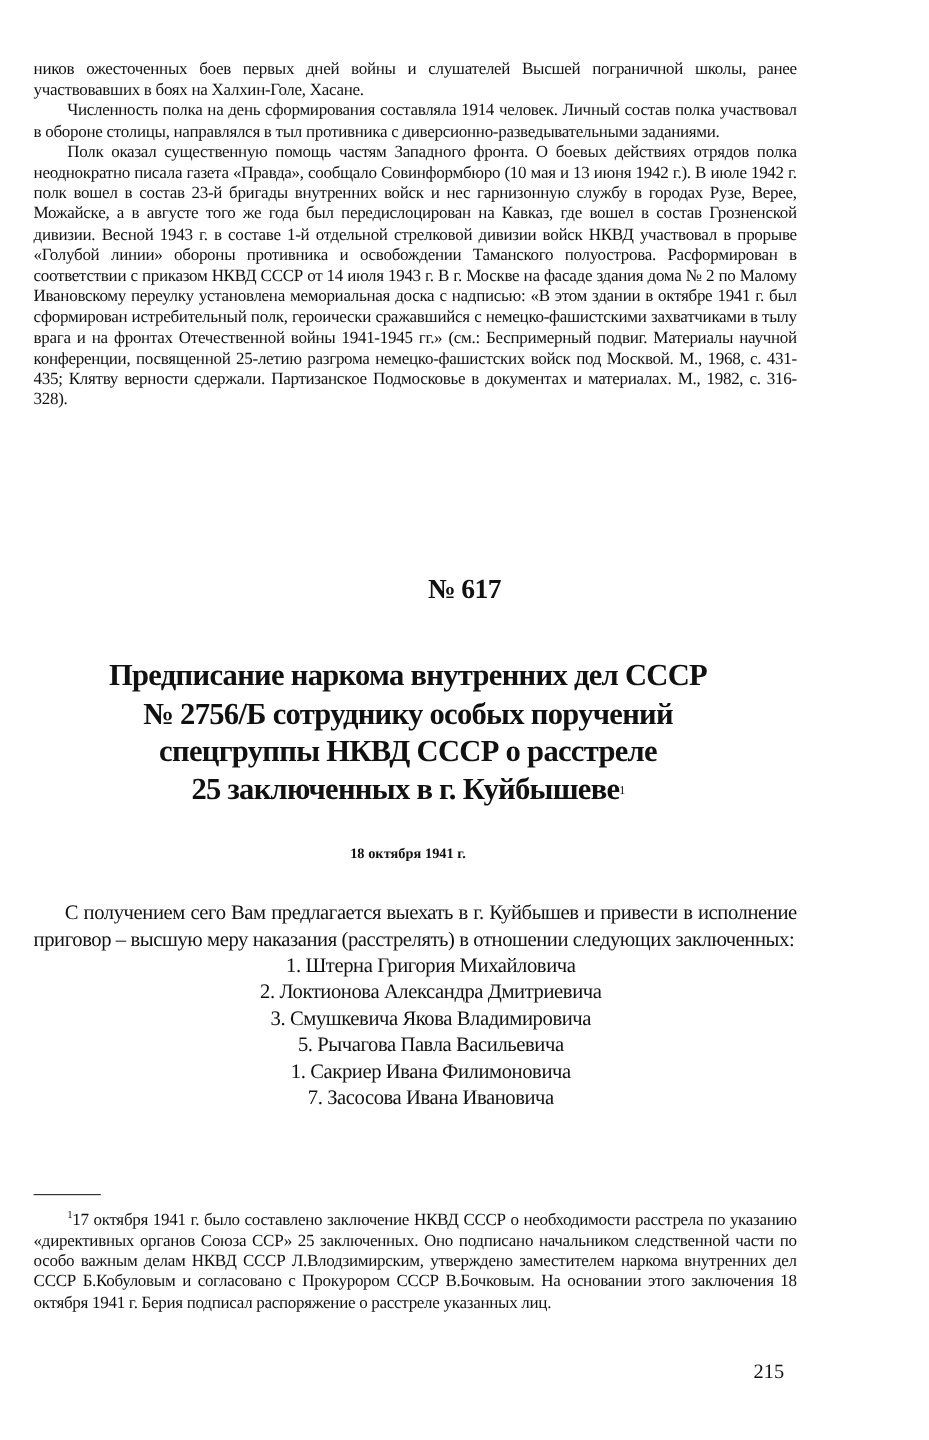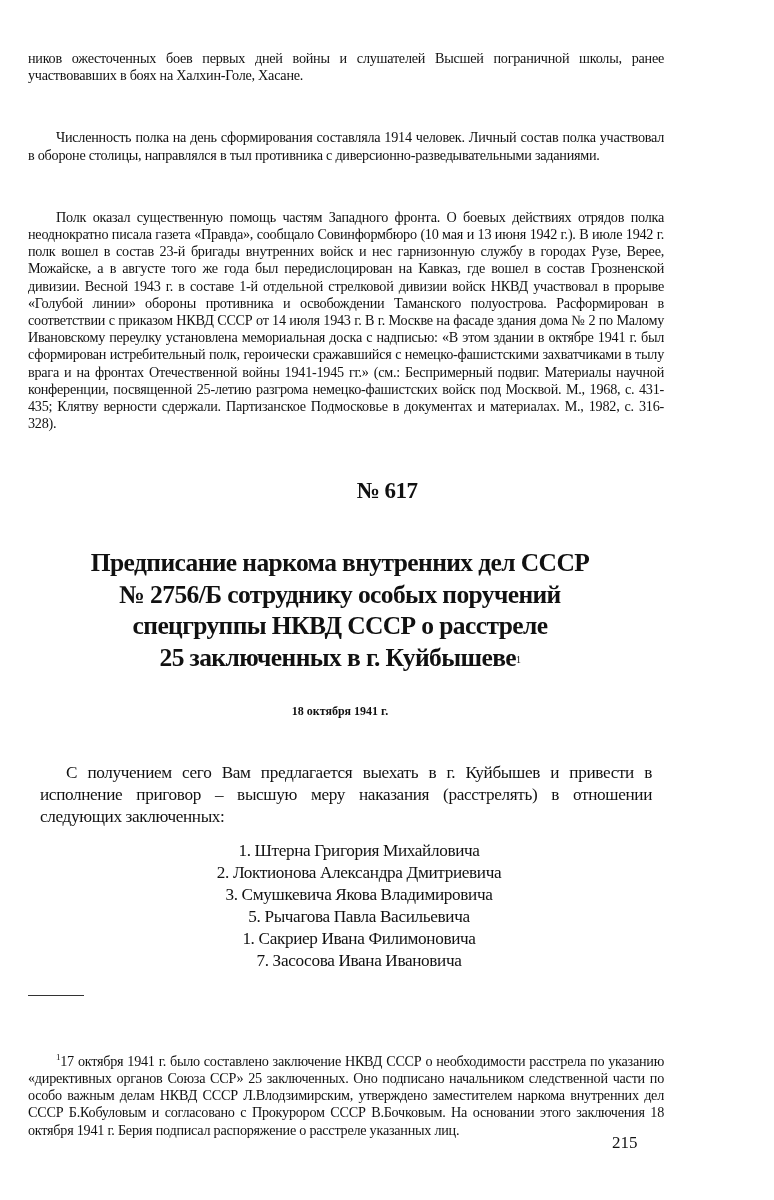--- a/index.html
+++ b/index.html
@@ -4,47 +4,47 @@
 <style>
   html, body { margin: 0; padding: 0; background: #ffffff; }
   body { width: 774px; height: 1200px; position: relative; overflow: hidden; color: #111; }
   .page { position: absolute; left: 0; top: 0; width: 774px; height: 1200px; }
   .small {
     position: absolute; left: 28px; width: 636px;
     font-family: "Liberation Serif", serif; font-size: 14.2px; line-height: 17.2px;
     text-align: justify; letter-spacing: -0.25px;
   }
   .small p { margin: 0; }
-  .small p.indent { text-indent: 28px; margin-top: 45px; }
+  .small p.indent { text-indent: 28px; }
   .docnum {
     position: absolute; left: 0; width: 774px; top: 478px; text-align: center;
     font-family: "Liberation Serif", serif; font-weight: bold; font-size: 23px; letter-spacing: -0.5px;
   }
   .title {
     position: absolute; left: 40px; width: 600px; top: 547px; text-align: center;
     font-family: "Liberation Serif", serif; font-weight: bold; font-size: 25.5px; line-height: 31.5px;
     letter-spacing: -0.6px;
   }
   .title sup { font-size: 10px; vertical-align: top; position: relative; top: 2px; font-weight: normal; }
   .date {
     position: absolute; left: 0; width: 680px; top: 704px; text-align: center;
     font-family: "Liberation Serif", serif; font-weight: bold; font-size: 12px;
   }
   .body {
     position: absolute; left: 28px; width: 636px; top: 750px;
     font-family: "Liberation Serif", serif; font-size: 17.2px; line-height: 22px; letter-spacing: -0.35px;
   }
-  .body p { margin: 12px; text-indent: 26px; text-align: justify; }
+  .body p { margin: 0; text-indent: 26px; text-align: justify; }
   .body ol { list-style: none; margin: 0; padding: 0; }
   .body li { padding-left: 26px; text-align: center; }
   .fnrule { position: absolute; left: 28px; top: 995px; width: 56px; height: 1px; background: #333; }
   .footnote { top: 1004px; }
   .footnote sup { font-size: 9px; }
   .pagenum {
-    position: absolute; left: 612px; top: 1133px;
+    position: absolute; left: 628px; top: 1133px;
     font-family: "Liberation Serif", serif; font-size: 17px;
   }
 </style>
 </head>
 <body>
 
 <div class="page">
 
   <div class="small" style="top:50px;">
     <p>ников ожесточенных боев первых дней войны и слушателей Высшей пограничной школы, ранее участвовавших в боях на Халхин-Голе, Хасане.</p>

